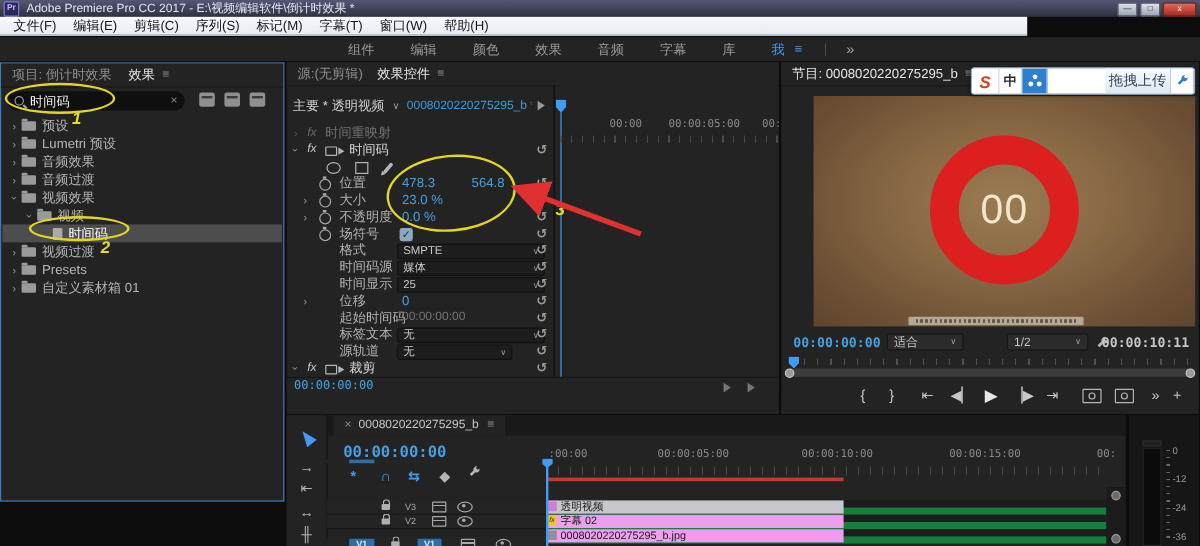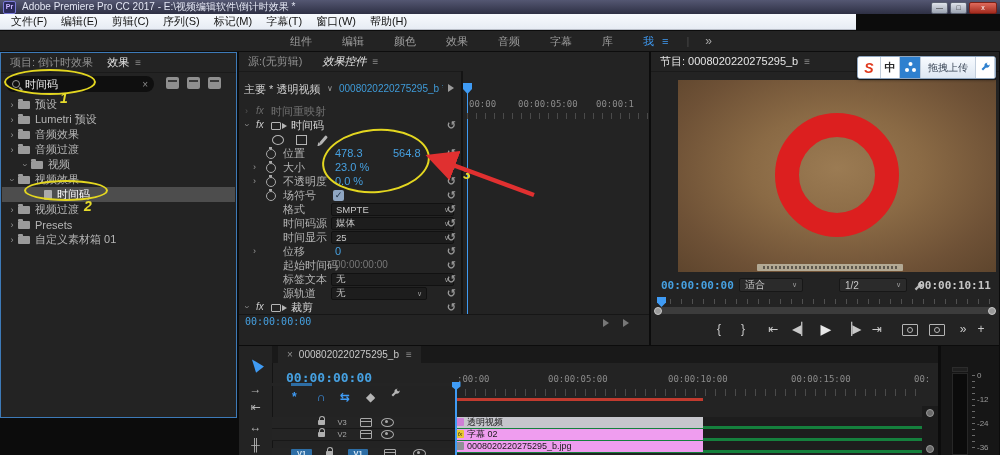--- a/index.html
+++ b/index.html
@@ -99,21 +99,21 @@
   .mk-ellipse{left:33px;width:10px;height:8px;border:1px solid #b5b5b5;border-radius:50%;}
   .mk-rect{left:57px;width:9px;height:8px;border:1px solid #b5b5b5;}
   .mk-pen{left:83px;width:3px;height:10px;background:#b5b5b5;border-radius:1px;transform:rotate(40deg);}
   .mk-pen::after{content:'';position:absolute;bottom:-4px;left:-1px;border-top:4px solid #b5b5b5;
     border-left:2.5px solid transparent;border-right:2.5px solid transparent;}
   #ec-div{position:absolute;left:222px;top:0;bottom:0;width:2px;background:#141414;}
   #ec-right{position:absolute;left:224px;right:0;top:0;bottom:0;background:#232323;overflow:hidden;}
   #ec-pin{position:absolute;left:0;top:12px;width:9px;height:11px;background:#3f9bf4;
     clip-path:polygon(0 0,100% 0,100% 55%,50% 100%,0 55%);}
   #ec-playhead{position:absolute;left:3.5px;top:22px;bottom:0;width:1.5px;background:#3f9bf4;}
-  .ec-rlabel{position:absolute;top:28px;color:#8a8a8a;font-size:9px;white-space:nowrap;}
+  .ec-rlabel{position:absolute;top:28px;color:#8a8a8a;font-size:9px;white-space:nowrap;padding-left:39px;}
   #ec-ticks{position:absolute;left:4px;right:0;top:42px;height:6px;
     background:repeating-linear-gradient(90deg,#4a4a4a 0 1px,transparent 1px 9px);}
   #ec-footer{position:absolute;left:0;bottom:0;right:0;height:15px;background:#232323;border-top:1px solid #161616;}
   #ec-ftc{position:absolute;left:6px;top:1px;color:#46a0e0;font-size:10px;}
   .ec-fic{position:absolute;top:4px;width:0;height:0;border-left:6px solid #777;
     border-top:4px solid transparent;border-bottom:4px solid transparent;}
 
   
   #right-panel{position:absolute;left:651px;top:52px;width:348px;height:293px;background:#232323;}
   #video{position:absolute;left:27px;top:28px;width:318px;height:192px;
@@ -148,21 +148,21 @@
 
   
   #ime{position:absolute;right:3px;top:4px;height:21px;display:flex;align-items:stretch;z-index:40;
     border:1px solid #8fa6c0;border-radius:3px;overflow:hidden;box-shadow:0 1px 3px rgba(0,0,0,.5);background:#fff;}
   .ime-seg{display:flex;align-items:center;justify-content:center;border-right:1px solid #c2cedc;background:#fff;}
   #ime-s{width:22px;color:#e03a1e;font-weight:bold;font-style:italic;font-size:14px;}
   #ime-lang{width:18px;color:#2a2a2a;font-size:11px;font-weight:bold;}
   #ime-blue{width:20px;background:#2e80cf;position:relative;}
   #ime-blue::after{content:'';position:absolute;left:5px;top:11px;width:4px;height:4px;border-radius:50%;
     background:#fff;box-shadow:7px 0 0 #fff,3.5px -6px 0 #fff;}
-  #ime-upload{width:54px;background:linear-gradient(#f8fbff,#dde7f2);color:#3a4656;font-size:10px;}
+  #ime-upload{width:54px;background:linear-gradient(#f8fbff,#dde7f2);color:#3a4656;font-size:12px;margin-left:48px;}
   #ime-wrench{width:18px;}
 
   
   #bottom{position:absolute;left:239px;top:346px;width:699px;height:109px;background:#232323;}
   #toolstrip{position:absolute;left:0;top:0;width:33px;bottom:0;background:#232323;border-right:1px solid #141414;}
   .tool{position:absolute;left:0;width:33px;text-align:center;color:#b5b5b5;font-size:12px;}
   #tool-cursor{top:12px;left:12px;width:0;height:0;border-left:5px solid transparent;border-right:5px solid transparent;
     border-bottom:13px solid #3f9bf4;transform:rotate(-38deg);}
   #tl-main{position:absolute;left:33px;top:0;width:666px;bottom:0;overflow:hidden;}
   #tl-tabbar{position:absolute;left:0;top:0;right:0;height:17px;background:#191919;}
@@ -175,21 +175,21 @@
   .tlb.gray{color:#b5b5b5;font-weight:normal;}
   .tl-rlabel{position:absolute;top:28px;color:#8a8a8a;font-size:9px;white-space:nowrap;}
   #tl-ticks{position:absolute;left:183px;right:16px;top:43px;height:7px;
     background:repeating-linear-gradient(90deg,#4a4a4a 0 1px,transparent 1px 10px);}
   #render-bar{position:absolute;left:183px;top:52px;width:248px;height:2.5px;background:#c23a2e;}
   #tl-playhead{position:absolute;left:183px;top:43px;bottom:0;width:1.5px;background:#3f9bf4;z-index:5;}
   #tl-ph-head{position:absolute;left:179.5px;top:36px;width:9px;height:8px;background:#3f9bf4;z-index:5;
     clip-path:polygon(0 0,100% 0,100% 55%,50% 100%,0 55%);}
   .trk{position:absolute;left:0;width:183px;height:11.5px;background:#242424;border-bottom:1px solid #181818;
     display:flex;align-items:center;box-sizing:border-box;padding-left:19px;}
-  .lane{position:absolute;left:183px;right:16px;height:11.5px;background:#1d1d1d;border-bottom:3px solid #15803d;box-sizing:border-box;padding-left:46px;}
+  .lane{position:absolute;left:183px;right:16px;height:11.5px;background:#1d1d1d;border-bottom:6px solid #15803d;box-sizing:border-box;padding-left:46px;}
   .patch{width:21px;height:9px;border-radius:1px;margin-right:6px;flex:none;
     font-size:7.5px;line-height:9px;text-align:center;color:#dceaf6;font-weight:bold;}
   .patch.on{background:#2d6ea6;}
   .i-lock{width:7px;height:5px;background:#b0b0b0;border-radius:1px;position:relative;margin-right:7px;flex:none;}
   .i-lock::before{content:'';position:absolute;top:-4px;left:1px;width:4px;height:4px;border:1px solid #b0b0b0;
     border-bottom:none;border-radius:3px 3px 0 0;}
   .tname{width:20px;height:9px;font-size:7.5px;line-height:9px;text-align:center;color:#a8a8a8;margin-right:8px;flex:none;border-radius:1px;}
   .tname.on{background:#2d6ea6;color:#dceaf6;font-weight:bold;}
   .i-sync{width:10px;height:7px;border:1px solid #a8a8a8;border-radius:1px;margin-right:9px;flex:none;
     background:linear-gradient(transparent 2px,#a8a8a8 2px,#a8a8a8 3px,transparent 3px);}
@@ -287,29 +287,29 @@
         <div class="tree-row" style="padding-left: 4px;">
           <div class="t-chev">›</div>
           <div class="i-folder"></div>
           <div style="white-space: nowrap;">音频效果</div>
         </div>
         <div class="tree-row" style="padding-left: 4px;">
           <div class="t-chev">›</div>
           <div class="i-folder"></div>
           <div style="white-space: nowrap;">音频过渡</div>
         </div>
+        <div class="tree-row" style="padding-left: 4px;">
+          <div class="t-chev down">›</div>
+          <div class="i-folder"></div>
+          <div style="white-space: nowrap;">视频效果</div>
+        </div>
         <div class="tree-row" style="padding-left: 17px;">
           <div class="t-chev down">›</div>
           <div class="i-folder"></div>
           <div style="white-space: nowrap;">视频</div>
-        </div>
-        <div class="tree-row" style="padding-left: 4px;">
-          <div class="t-chev down">›</div>
-          <div class="i-folder"></div>
-          <div style="white-space: nowrap;">视频效果</div>
         </div>
         <div class="tree-row sel" style="padding-left: 30px;">
           <div class="t-chev"></div>
           <div class="i-fxdoc"></div>
           <div style="white-space: nowrap;">时间码</div>
         </div>
         <div class="tree-row" style="padding-left: 4px;">
           <div class="t-chev">›</div>
           <div class="i-folder"></div>
           <div style="white-space: nowrap;">视频过渡</div>
@@ -323,21 +323,21 @@
           <div class="t-chev">›</div>
           <div class="i-folder"></div>
           <div style="white-space: nowrap;">自定义素材箱 01</div>
         </div>
       </div>
   </div>
 
   <div id="mid-panel">
     <div class="ptabs">
       <span class="ptab">源:(无剪辑)</span>
-      <span class="ptab active" style="margin-left:20px;font-style:italic;">效果控件</span>
+      <span class="ptab active" style="margin-left:12px;">效果控件</span>
       <span class="pmenu">≡</span>
     </div>
     <div id="ec-body">
       <div id="ec-header">
         <span id="ec-master">主要 * 透明视频</span>
         <span id="ec-master-ar">∨</span>
         <span id="ec-clip">0008020220275295_b * ...</span>
         <span id="ec-play"></span>
       </div>
       <div id="ec-rows">
@@ -476,20 +476,21 @@
       <div class="ime-seg" id="ime-blue"></div>
       <div class="ime-seg" id="ime-upload">拖拽上传</div>
       <div class="ime-seg" id="ime-wrench">
         <svg width="11" height="11" viewBox="0 0 16 16">
             <path d="M14 3.5a4 4 0 0 1-5.2 4.6L4.4 12.5 2.2 10.3l4.4-4.4A4 4 0 0 1 11.2 1L9.5 2.7l2.3 2.3L14 3.5z" fill="#2e80cf"></path>
           </svg>
       </div>
     </div>
     <div id="video">
       <div id="ring"></div>
+      <div id="countdown">00</div>
       <div id="watermark"></div>
     </div>
     <div id="prog-ctrl">
       <span id="prog-tc" class="mono">00:00:00:00</span>
       <div class="prog-dd" id="prog-fit">
         <span class="dd-t">适合</span>
           <span class="dd-ar">∨</span>
       </div>
       <div class="prog-dd" id="prog-zoom">
         <span class="dd-t">1/2</span>

